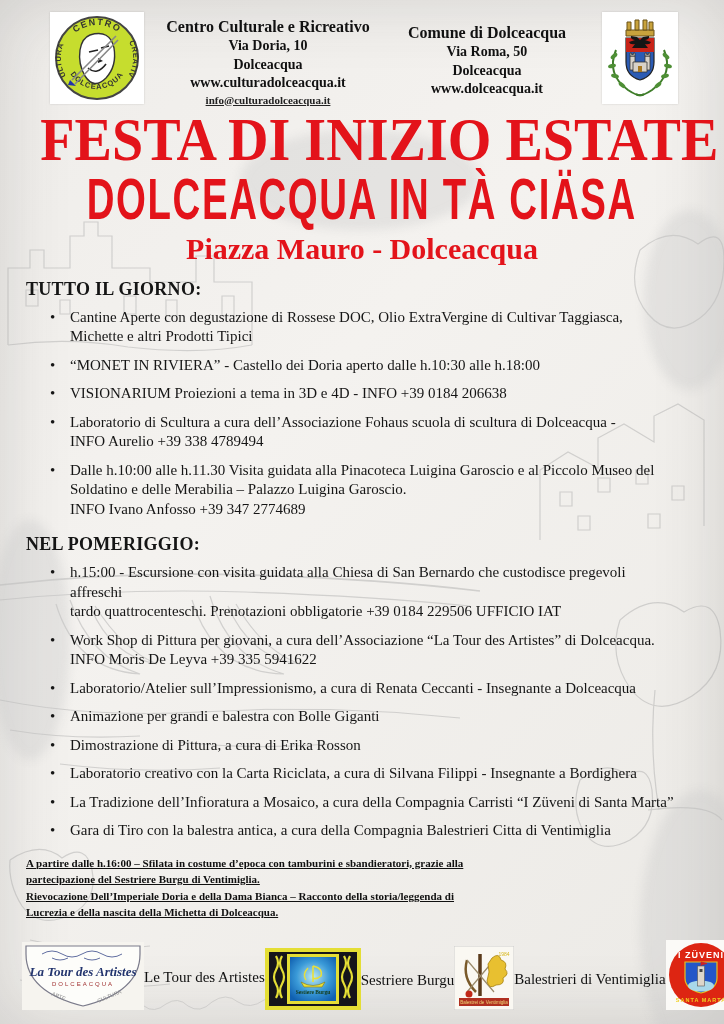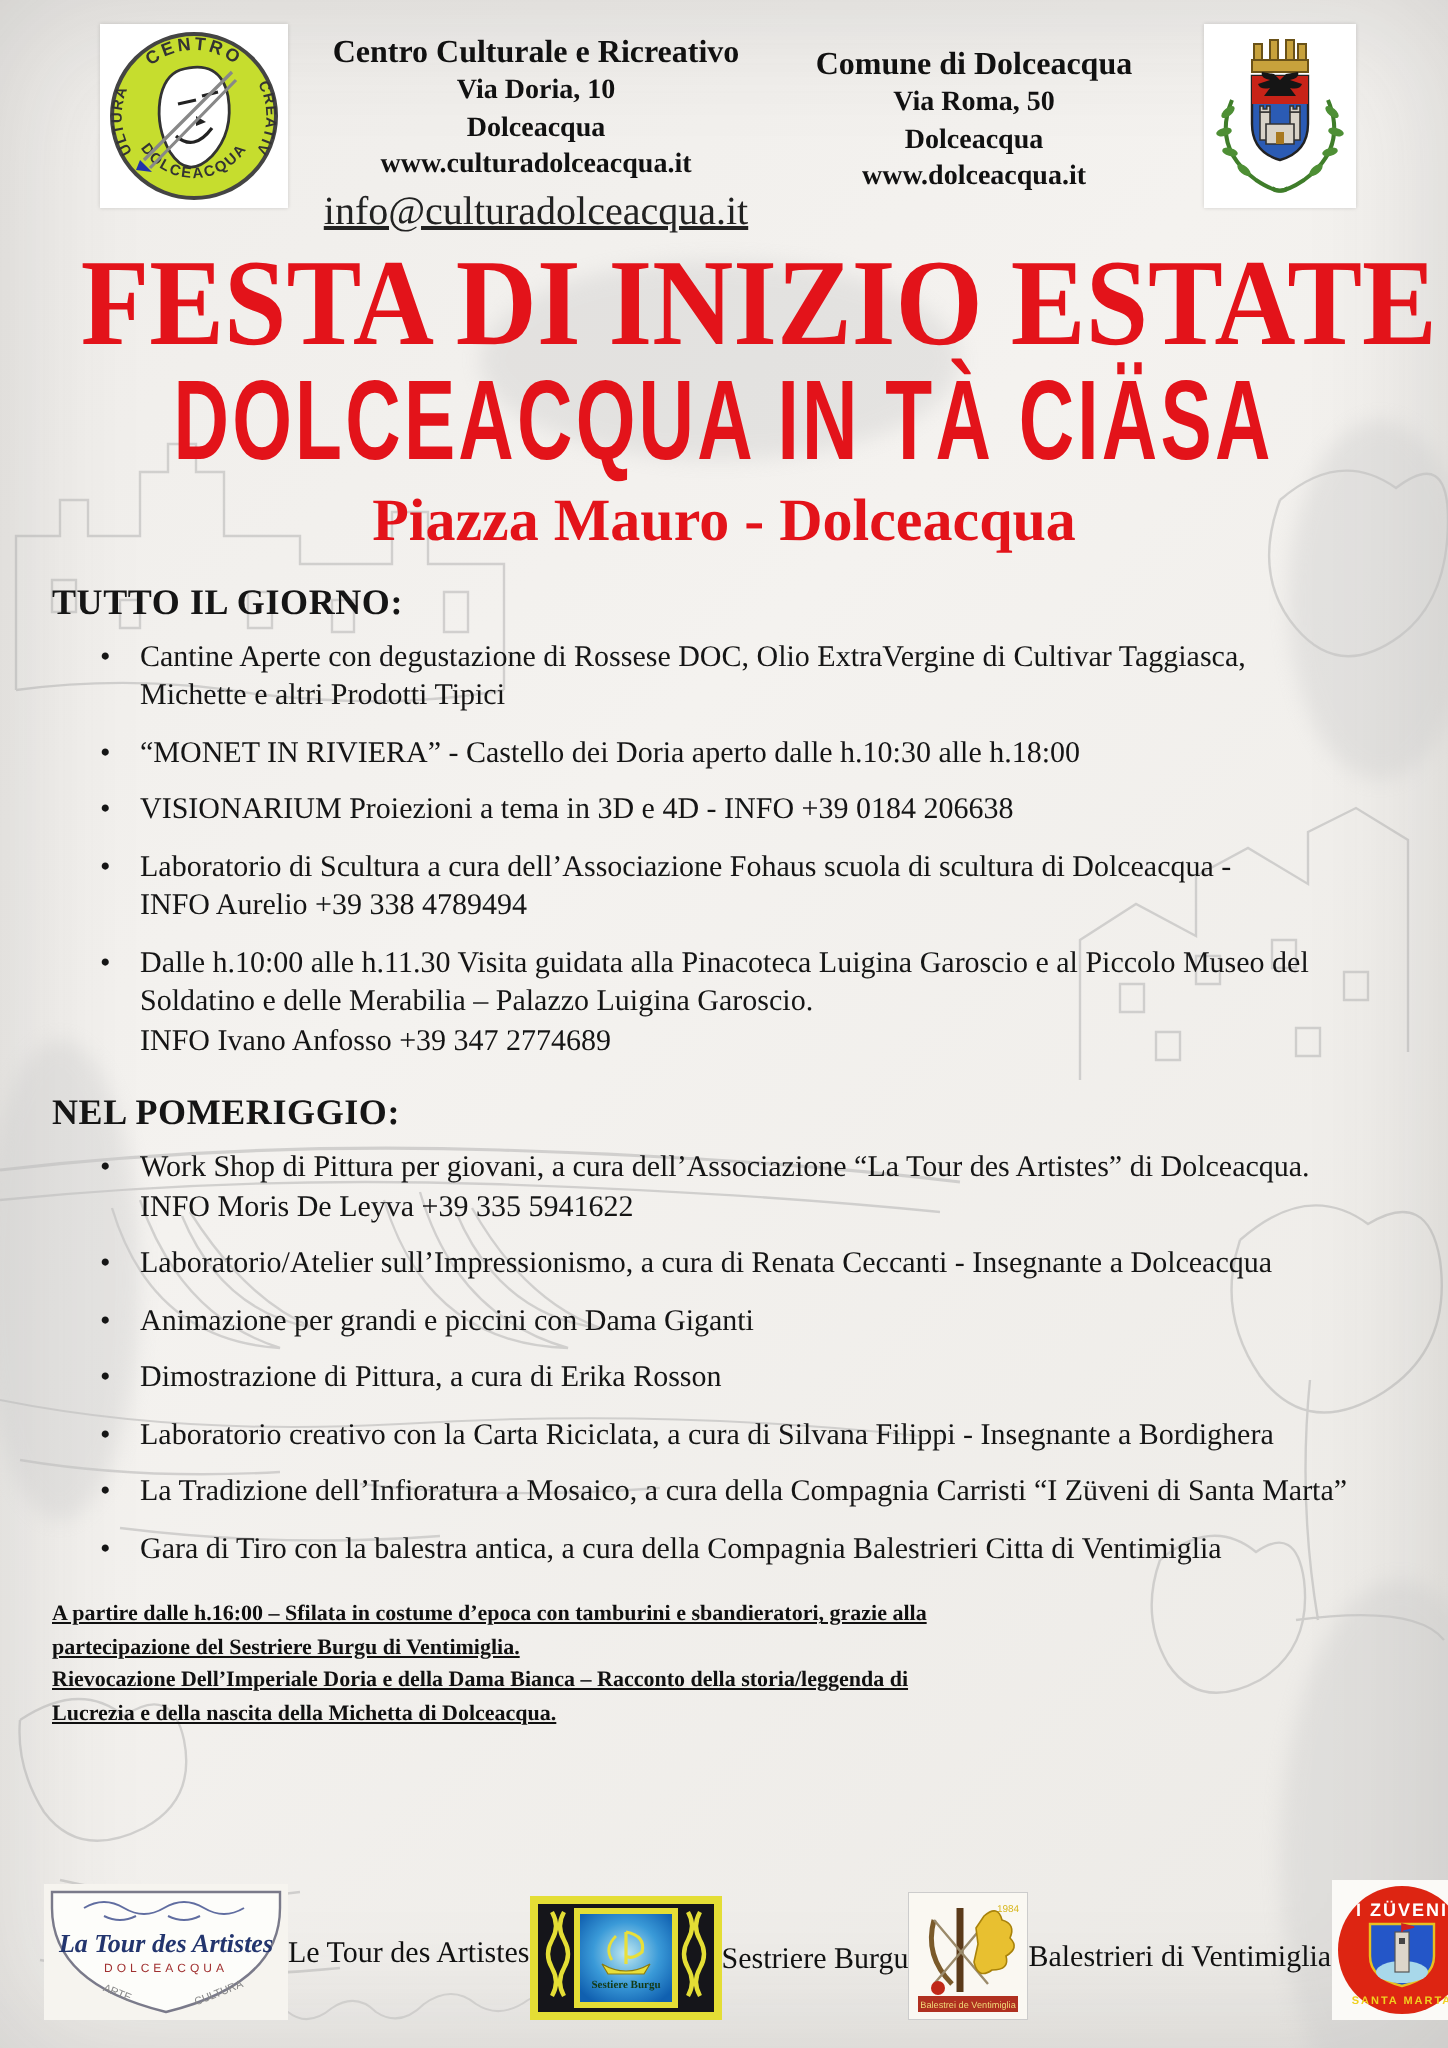--- a/index.html
+++ b/index.html
@@ -12,21 +12,21 @@
   .content{position:relative;z-index:1;width:100%;height:100%;}
 
   
   .header{display:flex;justify-content:space-between;align-items:flex-start;padding:12px 46px 0 50px;}
   .hdr-group{display:flex;align-items:flex-start;}
   .logo-box{background:#fff;width:94px;height:92px;padding:2px;box-shadow:0 0 2px rgba(0,0,0,.15);}
   .arms-box{background:#fff;width:76px;height:92px;padding:2px;box-shadow:0 0 2px rgba(0,0,0,.15);}
   .hdr-text{text-align:center;line-height:1.32;color:#111;}
   .hdr-text .org{font-size:16px;font-weight:bold;}
   .hdr-text .ln{font-size:14px;font-weight:bold;}
-  .hdr-text .email{font-size:20px;font-weight:normal;text-decoration:underline;color:#222;}
+  .hdr-text .email{font-size:11px;font-weight:bold;text-decoration:underline;color:#222;}
   .hdr-left-text{margin-left:14px;width:220px;padding-top:4px;}
   .hdr-right-text{width:210px;padding-top:10px;margin-right:10px;text-align:center;}
 
   
   .title-main{margin-top:4px;text-align:center;color:var(--red);font-size:55px;line-height:1.05;
               white-space:nowrap;font-weight:700;padding-left:35px;}
   .title-main span{display:inline-block;transform:scale(1.02,1.12);}
   .title-sub{text-align:center;color:var(--red);font-family:"Liberation Sans",sans-serif;
              font-weight:bold;font-size:48px;line-height:1.0;margin-top:7px;white-space:nowrap;}
   .title-sub span{display:inline-block;transform:scale(.80,1.18);letter-spacing:2px;}
@@ -206,24 +206,26 @@
 INFO Aurelio +39 338 4789494</li>
         <li>Dalle h.10:00 alle h.11.30 Visita guidata alla Pinacoteca Luigina Garoscio e al Piccolo Museo del
 Soldatino e delle Merabilia – Palazzo Luigina Garoscio.
 INFO Ivano Anfosso +39 347 2774689</li>
       </ul>
     </div>
 
     <div class="section">
       <div class="sec-head">NEL POMERIGGIO:</div>
       <ul class="events">
+        <li>h.15:00 - Escursione con visita guidata alla Chiesa di San Bernardo che custodisce pregevoli affreschi
+tardo quattrocenteschi. Prenotazioni obbligatorie +39 0184 229506 UFFICIO IAT</li>
         <li>Work Shop di Pittura per giovani, a cura dell’Associazione “La Tour des Artistes” di Dolceacqua.
 INFO Moris De Leyva +39 335 5941622</li>
         <li>Laboratorio/Atelier sull’Impressionismo, a cura di Renata Ceccanti - Insegnante a Dolceacqua</li>
-        <li>Animazione per grandi e piccini con Dama Giganti</li>
+        <li>Animazione per grandi e balestra con Bolle Giganti</li>
         <li>Dimostrazione di Pittura, a cura di Erika Rosson</li>
         <li>Laboratorio creativo con la Carta Riciclata, a cura di Silvana Filippi - Insegnante a Bordighera</li>
         <li>La Tradizione dell’Infioratura a Mosaico, a cura della Compagnia Carristi “I Züveni di Santa Marta”</li>
         <li>Gara di Tiro con la balestra antica, a cura della Compagnia Balestrieri Citta di Ventimiglia</li>
       </ul>
     </div>
 
     <div class="notice">
       <p>A partire dalle h.16:00 – Sfilata in costume d’epoca con tamburini e sbandieratori, grazie alla
 partecipazione del Sestriere Burgu di Ventimiglia.</p>

